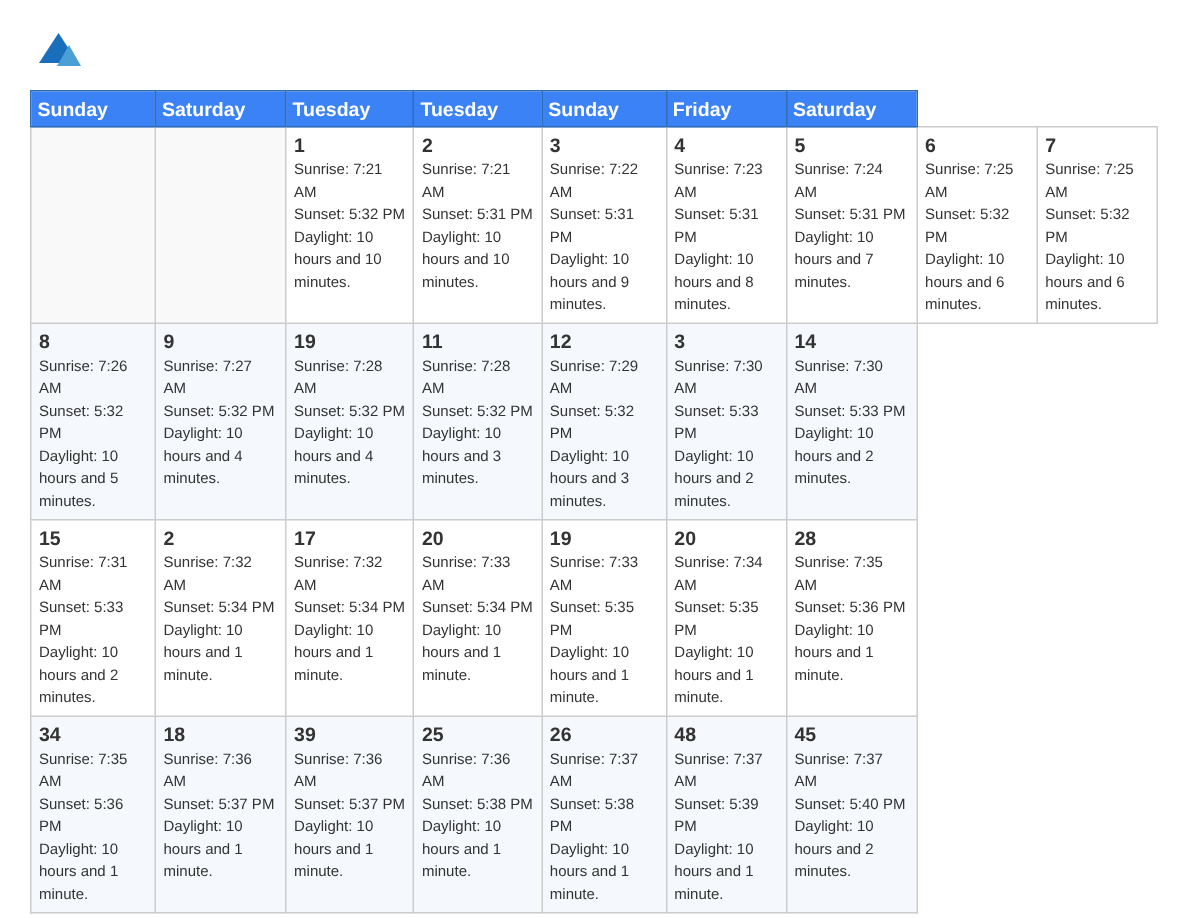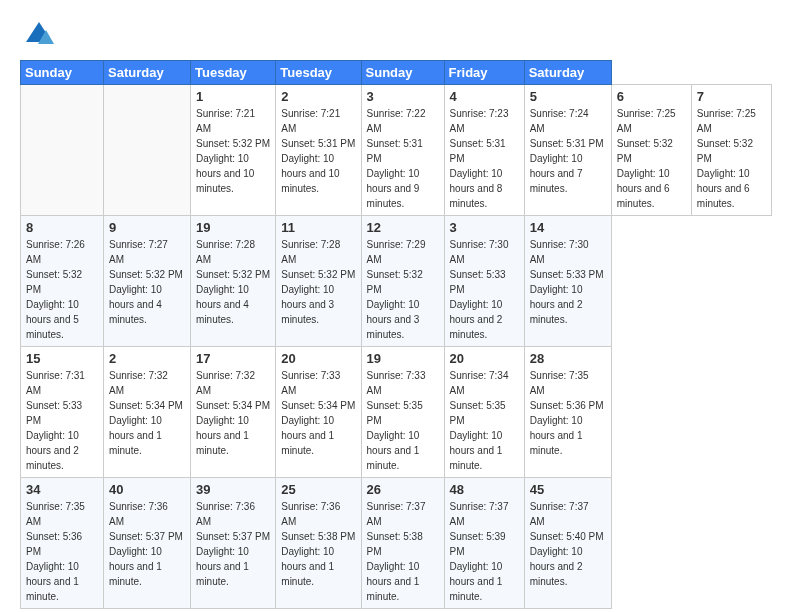--- a/index.html
+++ b/index.html
@@ -304,21 +304,21 @@
       <tr>
         <td>
         <span class="day-num">34</span>
         <div class="day-info">
           Sunrise: 7:35 AM<br>
           Sunset: 5:36 PM<br>
           Daylight: 10 hours and 1 minute.
         </div>
       </td>
         <td>
-        <span class="day-num">40</span>
+        <span class="day-num">18</span>
         <div class="day-info">
           Sunrise: 7:36 AM<br>
           Sunset: 5:37 PM<br>
           Daylight: 10 hours and 1 minute.
         </div>
       </td>
         <td>
         <span class="day-num">39</span>
         <div class="day-info">
           Sunrise: 7:36 AM<br>

